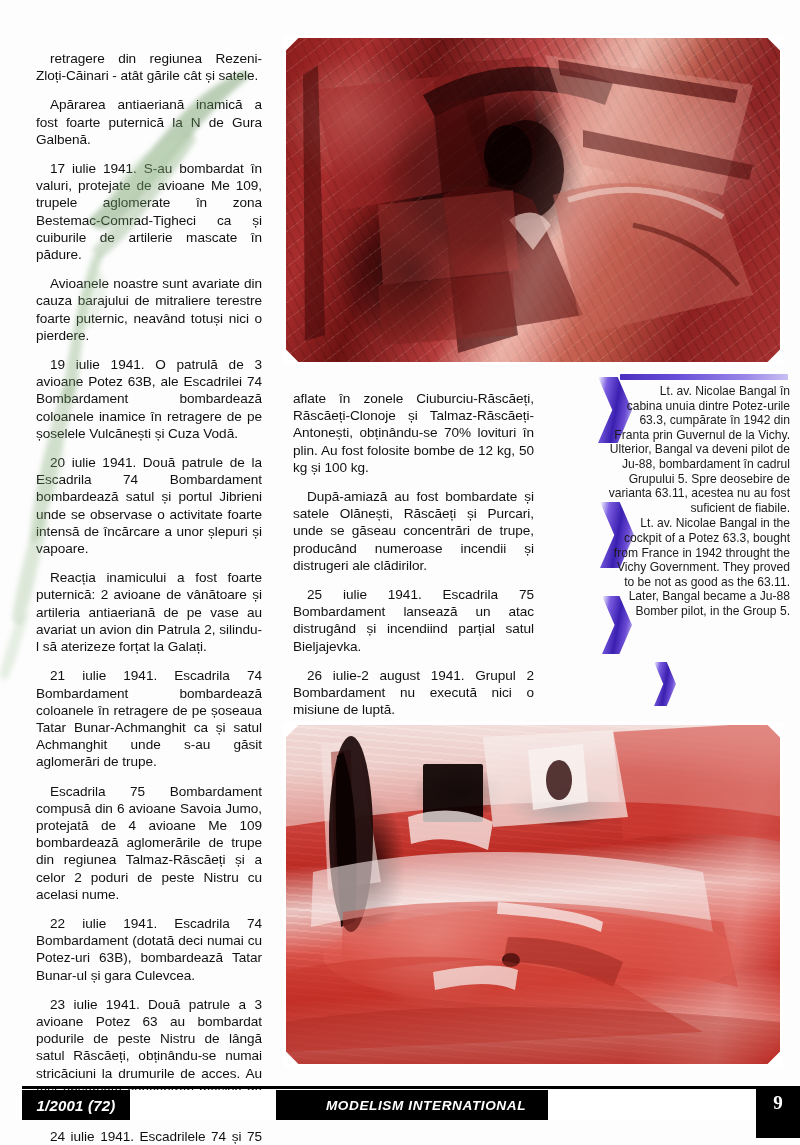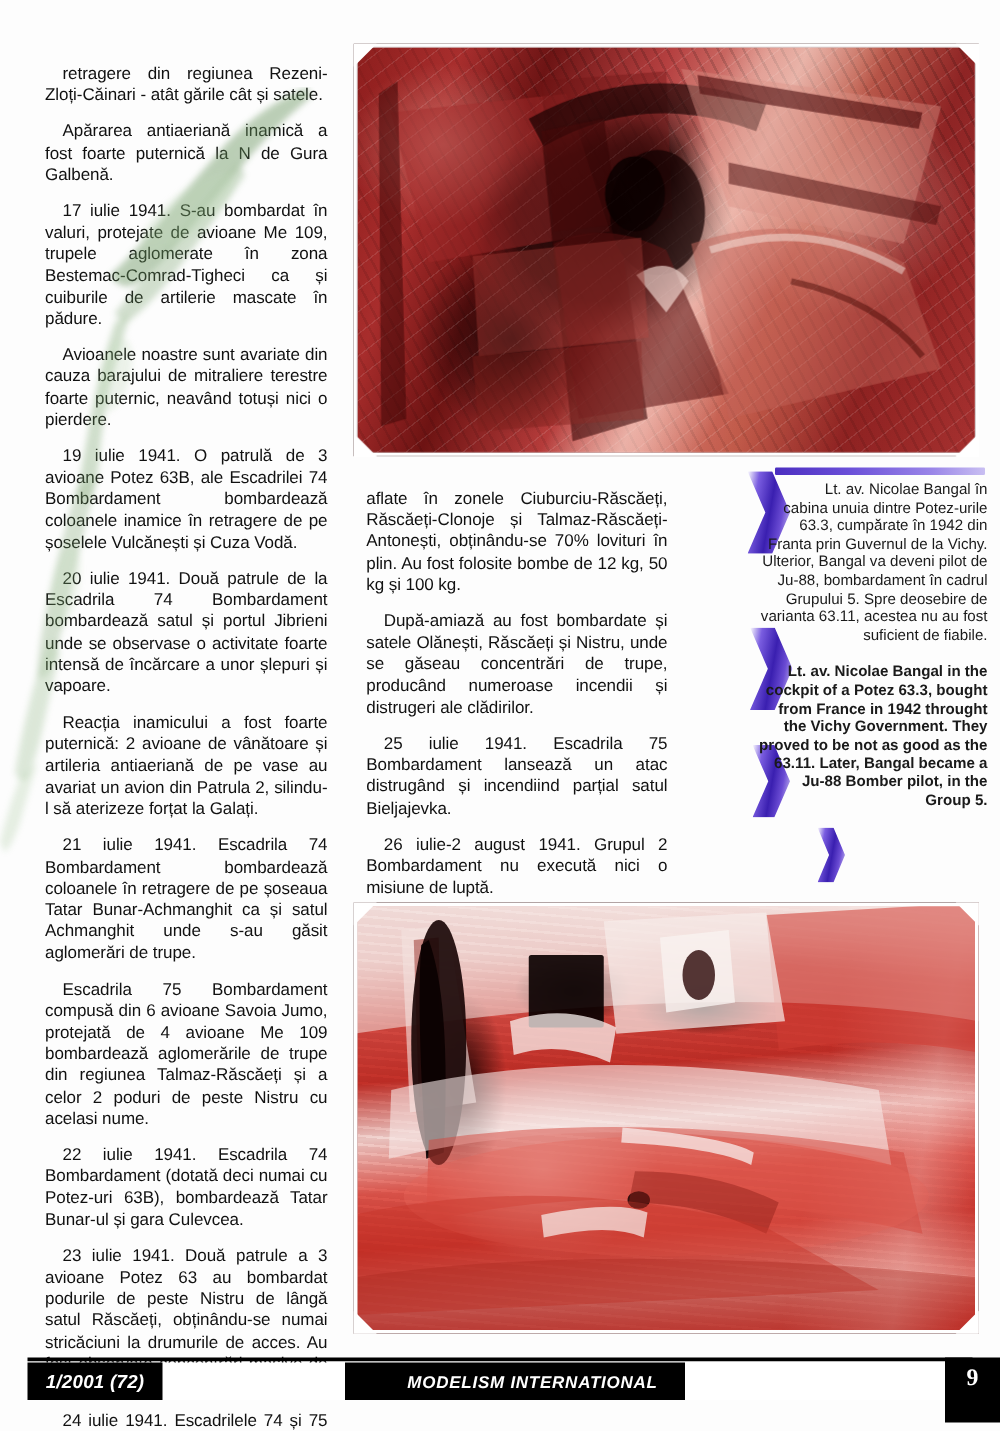--- a/index.html
+++ b/index.html
@@ -212,21 +212,21 @@
     top: 10px;
     width: 184px;
     text-align: right;
     font-family: "Liberation Sans", sans-serif;
     font-size: 12.1px;
     line-height: 14.6px;
     color: #1a1a1a;
     z-index: 3;
   }
   .cap-text .ro { font-weight: 400; margin-left: 32px; }
-  .cap-text .en { font-weight: 700; display: block; margin-top: 15px; }
+  .cap-text .en { font-weight: 400; display: block; margin-top: 1px; }
 
   
   #scan-smudge {
     position: absolute;
     left: 0px;
     top: 70px;
     width: 300px;
     height: 640px;
     pointer-events: none;
     z-index: 4;
@@ -337,21 +337,21 @@
     <p>Reacția inamicului a fost foarte puternică: 2 avioane de vânătoare și artileria antiaeriană de pe vase au avariat un avion din Patrula 2, silindu-l să aterizeze forțat la Galați.</p>
     <p>21 iulie 1941. Escadrila 74 Bombardament bombardează coloanele în retragere de pe șoseaua Tatar Bunar-Achmanghit ca și satul Achmanghit unde s-au găsit aglomerări de trupe.</p>
     <p>Escadrila 75 Bombardament compusă din 6 avioane Savoia Jumo, protejată de 4 avioane Me 109 bombardează aglomerările de trupe din regiunea Talmaz-Răscăeți și a celor 2 poduri de peste Nistru cu acelasi nume.</p>
     <p>22 iulie 1941. Escadrila 74 Bombardament (dotată deci numai cu Potez-uri 63B), bombardează Tatar Bunar-ul și gara Culevcea.</p>
     <p>23 iulie 1941. Două patrule a 3 avioane Potez 63 au bombardat podurile de peste Nistru de lângă satul Răscăeți, obținându-se numai stricăciuni la drumurile de acces. Au fost observate concentrări masive de trupe in retragere.</p>
     <p>24 iulie 1941. Escadrilele 74 și 75 Bombardament, protejate de avioane IAR 80, bombardează în valuri trupele</p>
   </div>
 
   <div class="col" id="col-mid">
     <p class="noindent">aflate în zonele Ciuburciu-Răscăeți, Răscăeți-Clonoje și Talmaz-Răscăeți-Antonești, obținându-se 70% lovituri în plin. Au fost folosite bombe de 12 kg, 50 kg și 100 kg.</p>
-    <p>După-amiază au fost bombardate și satele Olănești, Răscăeți și Nistru, unde se găseau concentrări de trupe, producând numeroase incendii și distrugeri ale clădirilor.</p>
+    <p>După-amiază au fost bombardate și satele Olănești, Răscăeți și Purcari, unde se găseau concentrări de trupe, producând numeroase incendii și distrugeri ale clădirilor.</p>
     <p>25 iulie 1941. Escadrila 75 Bombardament lansează un atac distrugând și incendiind parțial satul Bieljajevka.</p>
     <p>26 iulie-2 august 1941. Grupul 2 Bombardament nu execută nici o misiune de luptă.</p>
     <p>1 august 1941. Escadrila 75 Bombardament cu 6 avioane Savoia Jumo</p>
     <p class="cont-note">(continuare în pag. 12)</p>
   </div>
 
   <div class="photo" id="photo-top">
     <div class="img-cockpit"></div>
     <svg width="500" height="330" viewBox="0 0 500 330" style="position:absolute;inset:0;z-index:4;">
       <g opacity="0.85">

